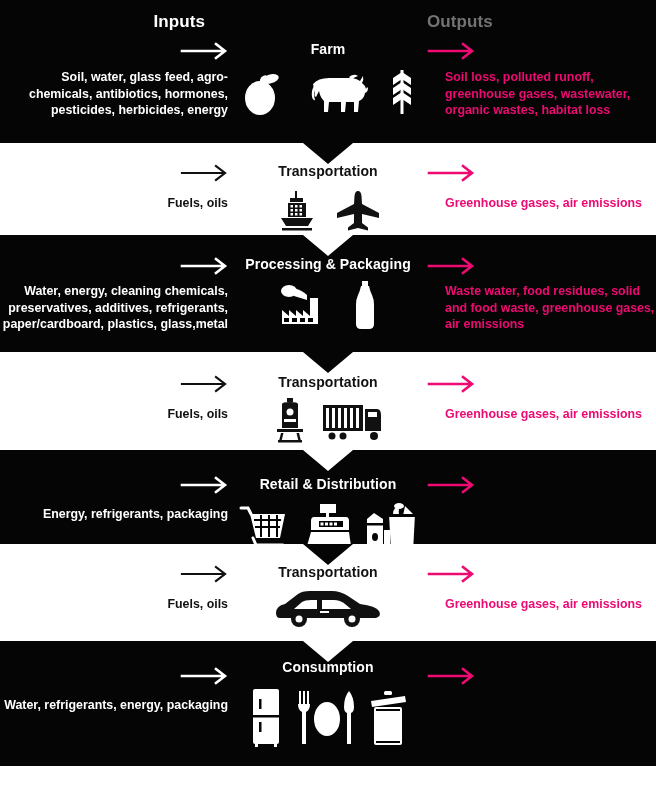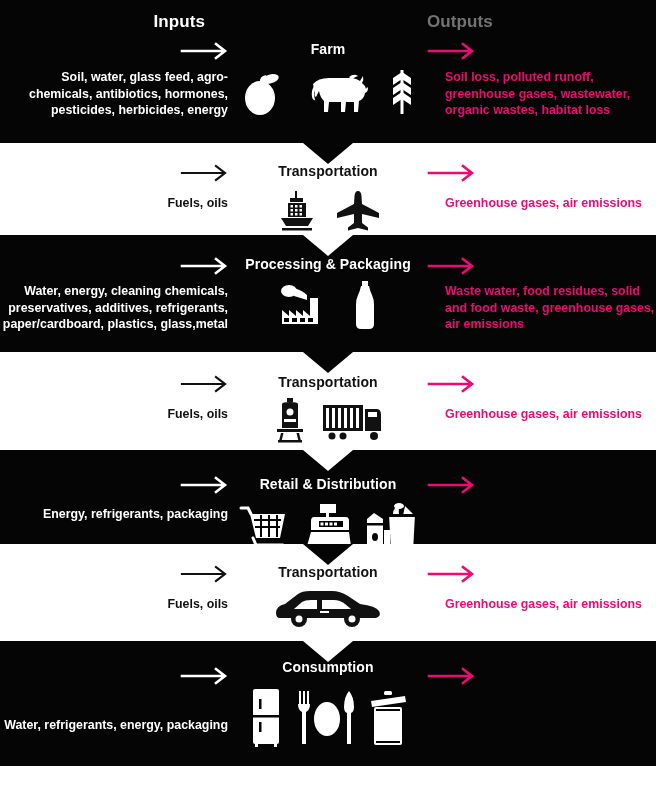--- a/index.html
+++ b/index.html
@@ -358,21 +358,21 @@
           </svg>
       </div>
       <div class="arrow" style="left:427px; top:26px;">
         <svg viewBox="0 0 54 18">
             <path d="M2 9 H44 M36 2 L45 9 L36 16" stroke="#ED0A72" stroke-width="2.6" fill="none" stroke-linecap="square"></path>
           </svg>
       </div>
 
       <div class="stage-title" style="top:18px;">Consumption</div>
 
-      <div class="col-in" style="top:56px;margin-top:20px;">Water, refrigerants, energy, packaging</div>
+      <div class="col-in" style="top:56px;">Water, refrigerants, energy, packaging</div>
 
       <div class="icons" style="top:48px; gap:12px;">
         <svg width="34" height="58" viewBox="0 0 34 58">
           <rect x="4" y="0" width="26" height="55" rx="2" fill="#fff"></rect>
           <rect x="4" y="26" width="26" height="2.5" fill="#050505"></rect>
           <rect x="10" y="10" width="2.5" height="10" fill="#050505"></rect>
           <rect x="10" y="33" width="2.5" height="10" fill="#050505"></rect>
           <rect x="6" y="55" width="3" height="3" fill="#fff"></rect>
           <rect x="25" y="55" width="3" height="3" fill="#fff"></rect>
         </svg>

